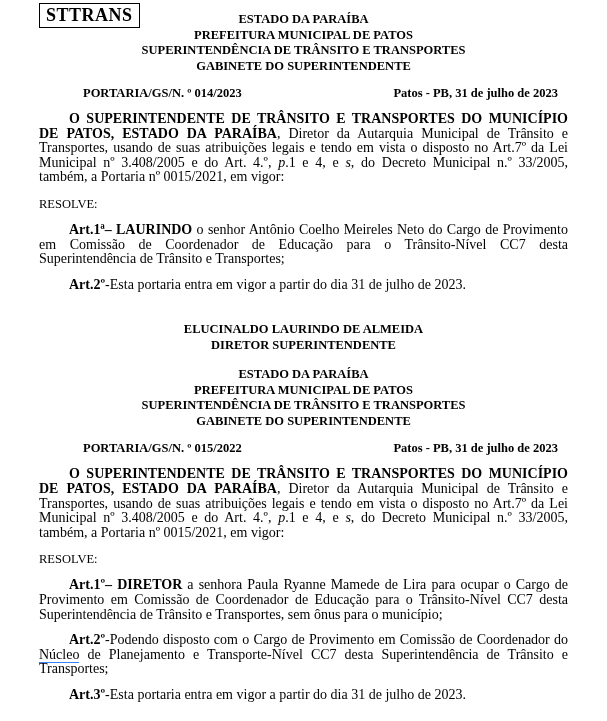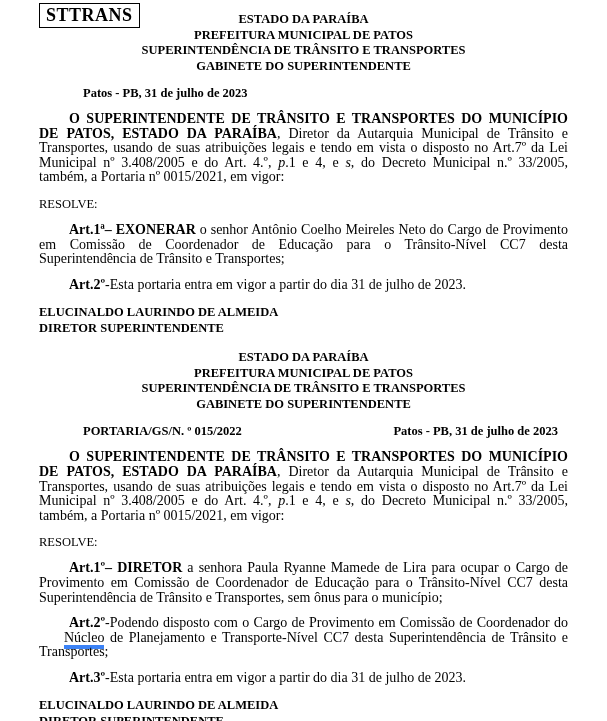--- a/index.html
+++ b/index.html
@@ -75,31 +75,31 @@
   }
   .para i {
     font-style: italic;
   }
   .resolve {
     font-size: 12.5px;
     font-weight: normal;
     margin-top: 12px;
   }
   .sign {
+    text-align: center;
     font-weight: bold;
     font-size: 12.5px;
     line-height: 15.5px;
-    margin-top: 13px;
+    margin-top: 30px;
   }
   .gap-block {
     margin-top: 14px;
   }
   .link-underline {
-    border-bottom: 4px solid #3b82f6;
-    margin-left: 25px;
+    border-bottom: 1px solid #3b82f6;
   }
 </style>
 </head>
 <body>
 
 <div class="page">
 
   <div class="logo-box">
     <div class="logo-text">STTRANS</div>
   </div>
@@ -107,31 +107,32 @@
   <div class="body-wrap">
 
     <div class="hdr-block">
       <div class="hdr">ESTADO DA PARAÍBA</div>
       <div class="hdr">PREFEITURA MUNICIPAL DE PATOS</div>
       <div class="hdr">SUPERINTENDÊNCIA DE TRÂNSITO E TRANSPORTES</div>
       <div class="hdr">GABINETE DO SUPERINTENDENTE</div>
     </div>
 
     <div class="portaria-row">
+      <span>PORTARIA/GS/N. º 014/2023</span>
       <span>Patos - PB, 31 de julho de 2023</span>
     </div>
 
     <div class="para indent">
       <b>O SUPERINTENDENTE DE TRÂNSITO E TRANSPORTES DO MUNICÍPIO DE PATOS, ESTADO DA PARAÍBA</b><span>, Diretor da Autarquia Municipal de Trânsito e Transportes, usando de suas atribuições legais e tendo em vista o disposto no Art.7º da Lei Municipal nº 3.408/2005 e do Art. 4.º, </span><i>p</i><span>.1 e 4, e </span><i>s</i><span>, do Decreto Municipal n.º 33/2005, também, a Portaria nº 0015/2021, em vigor:</span>
     </div>
 
     <div class="resolve">RESOLVE:</div>
 
     <div class="para indent">
-      <b>Art.1ª</b><b>– </b><b>EXONERAR</b><span> o senhor Antônio Coelho Meireles Neto do Cargo de Provimento em Comissão de Coordenador de Educação para o Trânsito-Nível CC7 desta Superintendência de Trânsito e Transportes;</span>
+      <b>Art.1ª</b><b>– </b><b>LAURINDO</b><span> o senhor Antônio Coelho Meireles Neto do Cargo de Provimento em Comissão de Coordenador de Educação para o Trânsito-Nível CC7 desta Superintendência de Trânsito e Transportes;</span>
     </div>
 
     <div class="para indent">
       <b>Art.2º</b><span>-Esta portaria entra em vigor a partir do dia 31 de julho de 2023.</span>
     </div>
 
     <div class="sign">
       <div>ELUCINALDO LAURINDO DE ALMEIDA</div>
       <div>DIRETOR SUPERINTENDENTE</div>
     </div>

